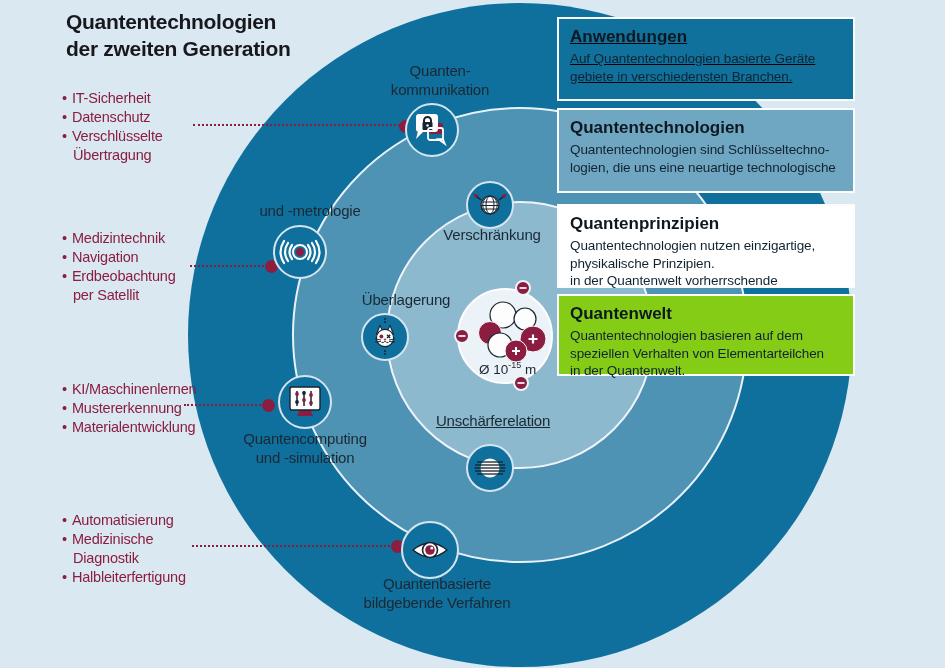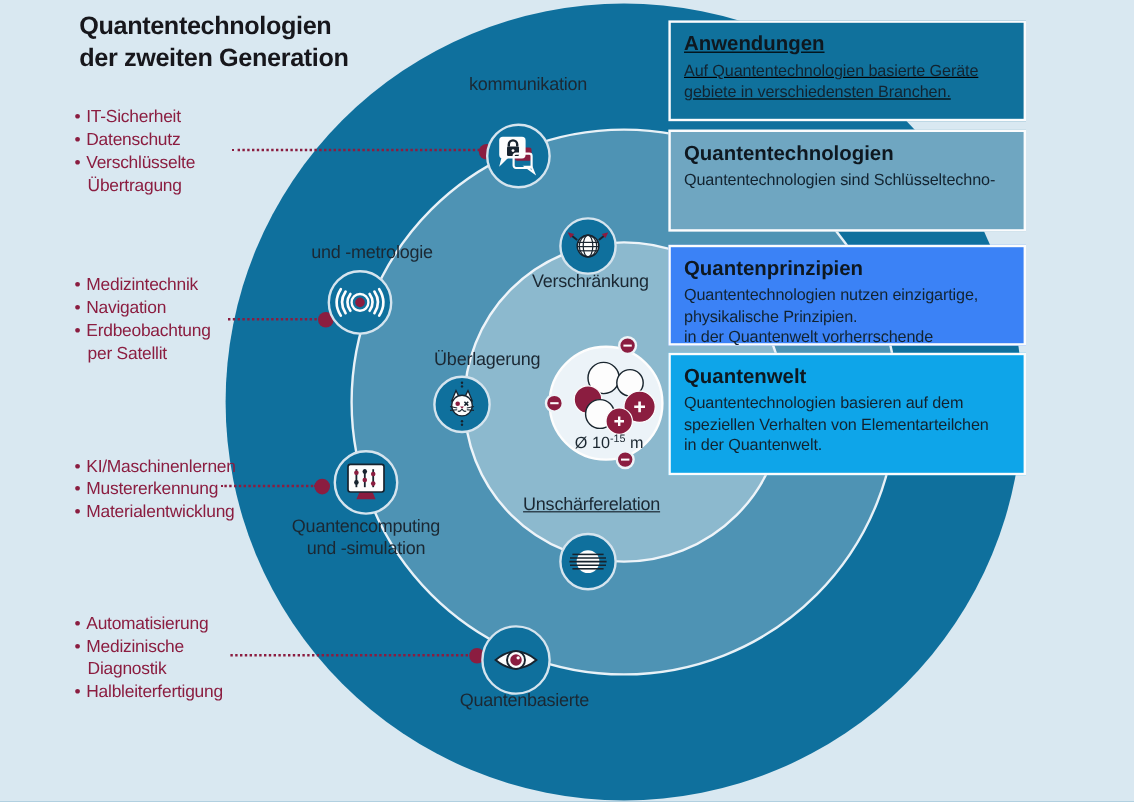--- a/index.html
+++ b/index.html
@@ -31,22 +31,22 @@
 
   .dotline{position:absolute;z-index:6;height:0;border-top:2.5px dotted #8b1d40;}
   .dotend{position:absolute;z-index:6;width:13px;height:13px;border-radius:50%;background:#8b1d40;}
 
   .infobox{position:absolute;left:557px;width:298px;z-index:7;box-sizing:border-box;
         border:2px solid #fbfcfd;padding:7px 11px 6px;}
   .infobox .bt{font-size:17px;font-weight:bold;color:#0e1820;line-height:22px;margin:0 0 2px;}
   .infobox .bl{font-size:13.5px;line-height:17.5px;color:#122330;letter-spacing:-0.1px;}
   #box-anwendungen{top:17px;height:84px;background:#10719c;text-decoration:underline;}
   #box-technologien{top:108px;height:85px;background:#6fa6c1;}
-  #box-prinzipien{top:204px;height:84px;background:#3b82f6;}
-  #box-welt{top:294px;height:102px;background:#0ea5e9;}
+  #box-prinzipien{top:204px;height:84px;background:#ffffff;}
+  #box-welt{top:294px;height:82px;background:#84cc16;}
 
   .centerlabel{position:absolute;left:479px;top:360px;width:90px;z-index:6;
         font-size:13.5px;color:#1b2730;font-weight:500;}
   .centerlabel sup{font-size:9px;}
 </style>
 </head>
 <body>
 
 <div class="stage">
 
@@ -135,31 +135,33 @@
   <div class="dotline" style="left:190px;top:265px;width:78px;"></div>
   <div class="dotend" style="left:265px;top:260px;"></div>
 
   <div class="dotline" style="left:184px;top:404px;width:80px;"></div>
   <div class="dotend" style="left:262px;top:399px;"></div>
 
   <div class="dotline" style="left:192px;top:545px;width:202px;"></div>
   <div class="dotend" style="left:391px;top:540px;"></div>
 
   <div class="nodelabel" style="left:350px;top:62px;width:180px;">
+    <div>Quanten-</div>
     <div>kommunikation</div>
   </div>
   <div class="nodelabel" style="left:220px;top:202px;width:180px;">
     <div>und -metrologie</div>
   </div>
   <div class="nodelabel" style="left:215px;top:430px;width:180px;">
     <div>Quantencomputing</div>
     <div>und -simulation</div>
   </div>
   <div class="nodelabel" style="left:327px;top:575px;width:220px;">
     <div>Quantenbasierte</div>
+    <div>bildgebende Verfahren</div>
   </div>
   <div class="nodelabel" style="left:402px;top:226px;width:180px;">Verschränkung</div>
   <div class="nodelabel" style="left:296px;top:291px;width:180px;padding-left:20px;">Überlagerung</div>
   <div class="nodelabel" style="left:403px;top:412px;width:180px;text-decoration:underline;">Unschärferelation</div>
 
   <div class="node" style="left:405px;top:103px;width:54px;height:54px;">
     <svg width="44" height="44" viewBox="-22 -22 44 44">
       <rect x="-3" y="-7" width="14" height="11" rx="2" fill="#8b1d40"></rect>
       <rect x="-16" y="-16" width="22" height="18" rx="3" fill="#fdfdfd"></rect>
       <polygon points="-14,1 -8,1 -16,9" fill="#fdfdfd"></polygon>
@@ -278,20 +280,21 @@
   <div class="centerlabel"><span>Ø 10</span><sup>-15</sup>&nbsp;<span>m</span></div>
 
   <div class="infobox" id="box-anwendungen">
     <div class="bt">Anwendungen</div>
     <div class="bl">Auf Quantentechnologien basierte Geräte</div>
     <div class="bl">gebiete in verschiedensten Branchen.</div>
   </div>
   <div class="infobox" id="box-technologien">
     <div class="bt">Quantentechnologien</div>
     <div class="bl">Quantentechnologien sind Schlüsseltechno-</div>
+    <div class="bl">logien, die uns eine neuartige technologische</div>
   </div>
   <div class="infobox" id="box-prinzipien">
     <div class="bt">Quantenprinzipien</div>
     <div class="bl">Quantentechnologien nutzen einzigartige,</div>
     <div class="bl">physikalische Prinzipien.</div>
     <div class="bl">in der Quantenwelt vorherrschende</div>
   </div>
   <div class="infobox" id="box-welt">
     <div class="bt">Quantenwelt</div>
     <div class="bl">Quantentechnologien basieren auf dem</div>

